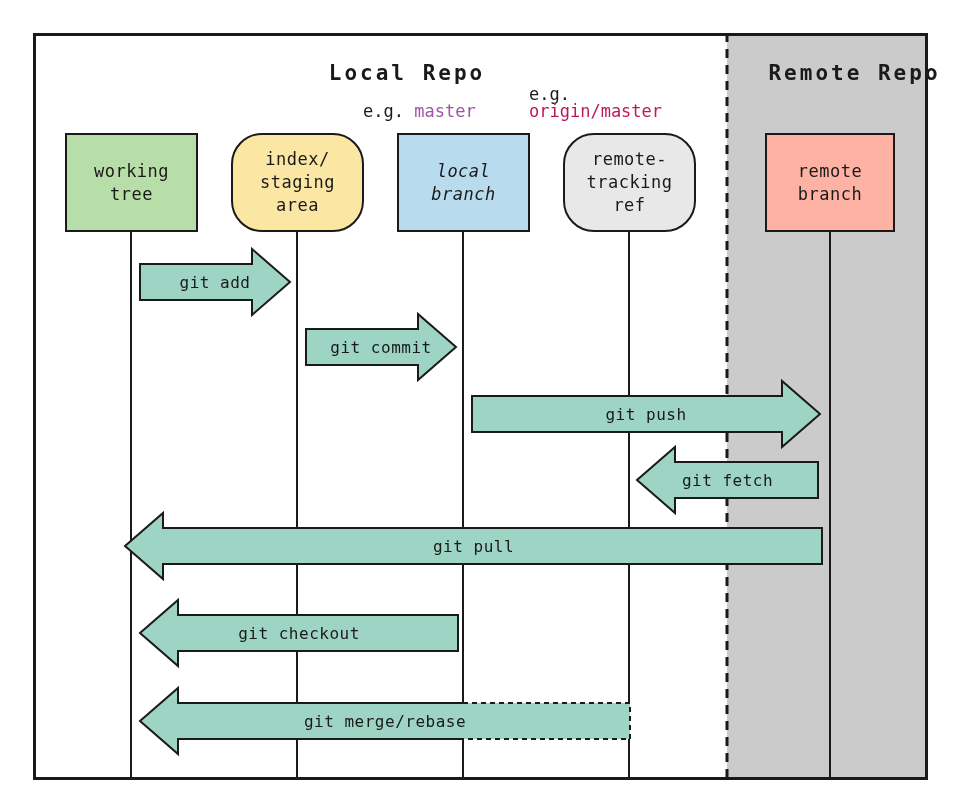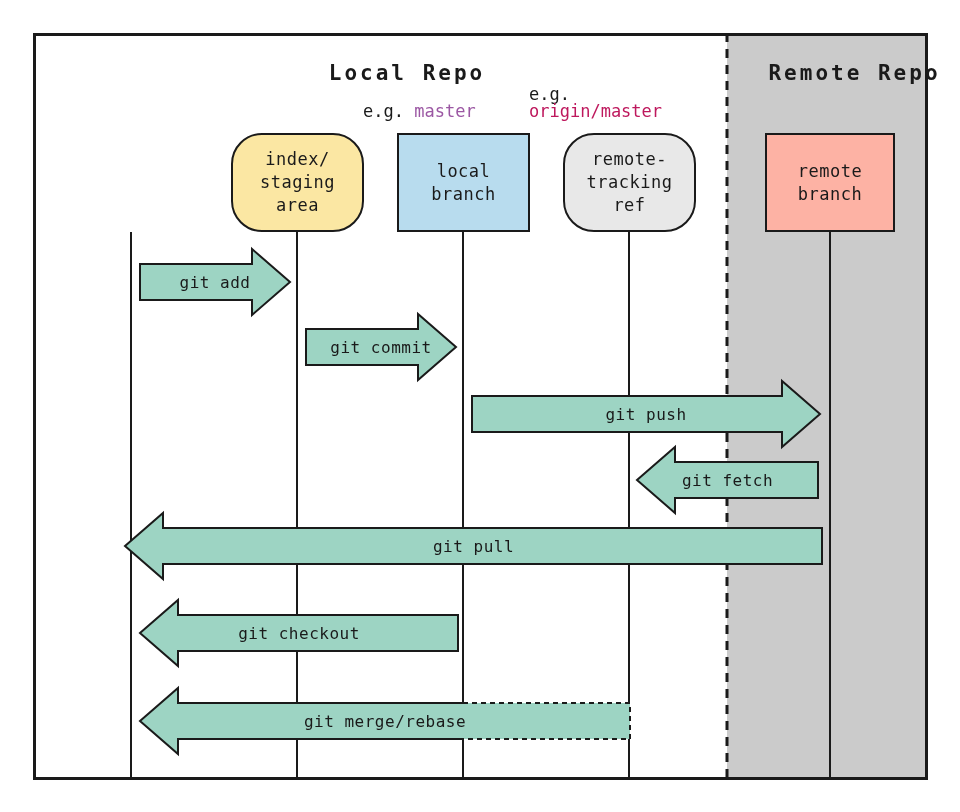--- a/index.html
+++ b/index.html
@@ -17,21 +17,21 @@
   .eg{position:absolute;font-size:17px;text-align:left;line-height:17px;}
   .eg-local{left:363px;top:103px;width:200px;}
   .eg-remote{left:529px;top:86px;width:200px;}
   .purple{color:#9b57a3;}
   .colbox{position:absolute;top:133px;height:99px;border:2px solid #1a1a1a;
     box-sizing:border-box;display:flex;align-items:center;justify-content:center;}
   .colbox-label{font-size:17px;letter-spacing:0.5px;line-height:23px;
     text-align:center;white-space:pre-line;}
   .box-1{left:65px;width:133px;}
   .box-2{left:231px;width:133px;border-radius:31px;}
-  .box-3{left:397px;width:133px;}
+  .box-3{left:397px;width:133px;font-style:italic;}
   .box-4{left:563px;width:133px;border-radius:31px;}
   .box-5{left:765px;width:130px;}
   .lifeline{position:absolute;top:232px;height:546px;width:2px;background:#1a1a1a;}
   .ll-1{left:130px;} .ll-2{left:296px;} .ll-3{left:462px;} .ll-4{left:628px;} .ll-5{left:829px;}
   #arrows-layer{position:absolute;left:0;top:0;width:960px;height:812px;}
   .arrow-label{font-family:"DejaVu Sans Mono","Liberation Mono",monospace;
     font-size:16px;fill:#1a1a1a;text-anchor:middle;letter-spacing:0.5px;}
 </style>
 </head>
 <body>
@@ -44,20 +44,24 @@
   <div class="title title-local">Local Repo</div>
   <div class="title title-remote">Remote Repo</div>
 
   <div class="eg eg-local"><span>e.g.</span> <span class="purple" style="color: rgb(155, 87, 163);">master</span></div>
 
   <div class="eg eg-remote">
     <div>e.g.</div>
     <div class="purple" style="color: #be185d;">origin/master</div>
   </div>
 
+  <div class="colbox box-1" style="background: rgb(183, 221, 168);">
+    <span class="colbox-label">working
+tree</span>
+  </div>
   <div class="colbox box-2" style="background: rgb(251, 231, 163);">
     <span class="colbox-label">index/
 staging
 area</span>
   </div>
   <div class="colbox box-3" style="background: rgb(184, 220, 238);">
     <span class="colbox-label">local
 branch</span>
   </div>
   <div class="colbox box-4" style="background: rgb(232, 232, 232);">

